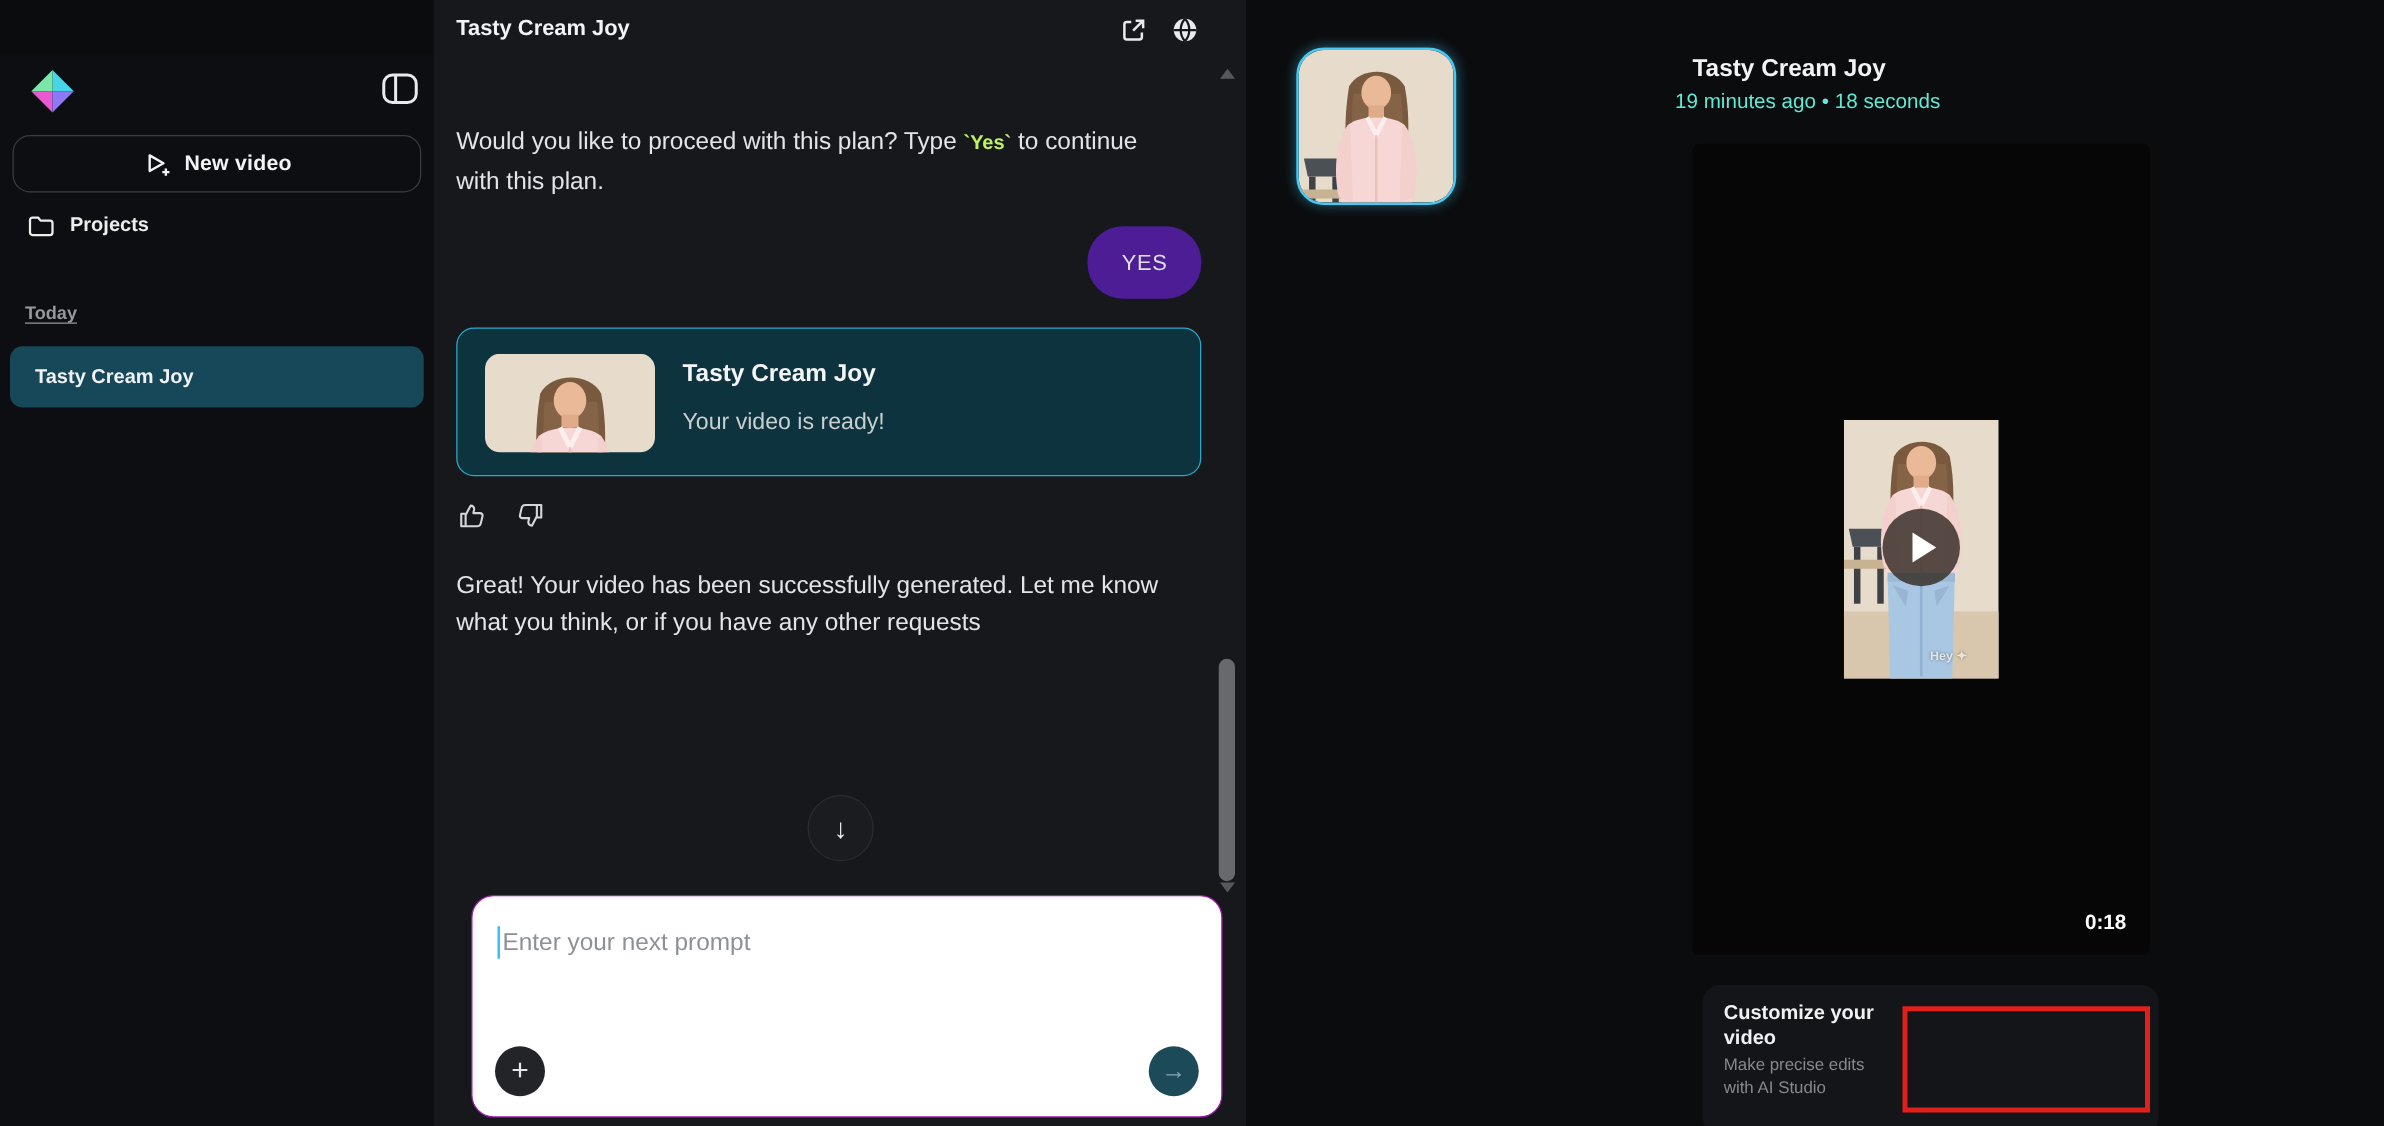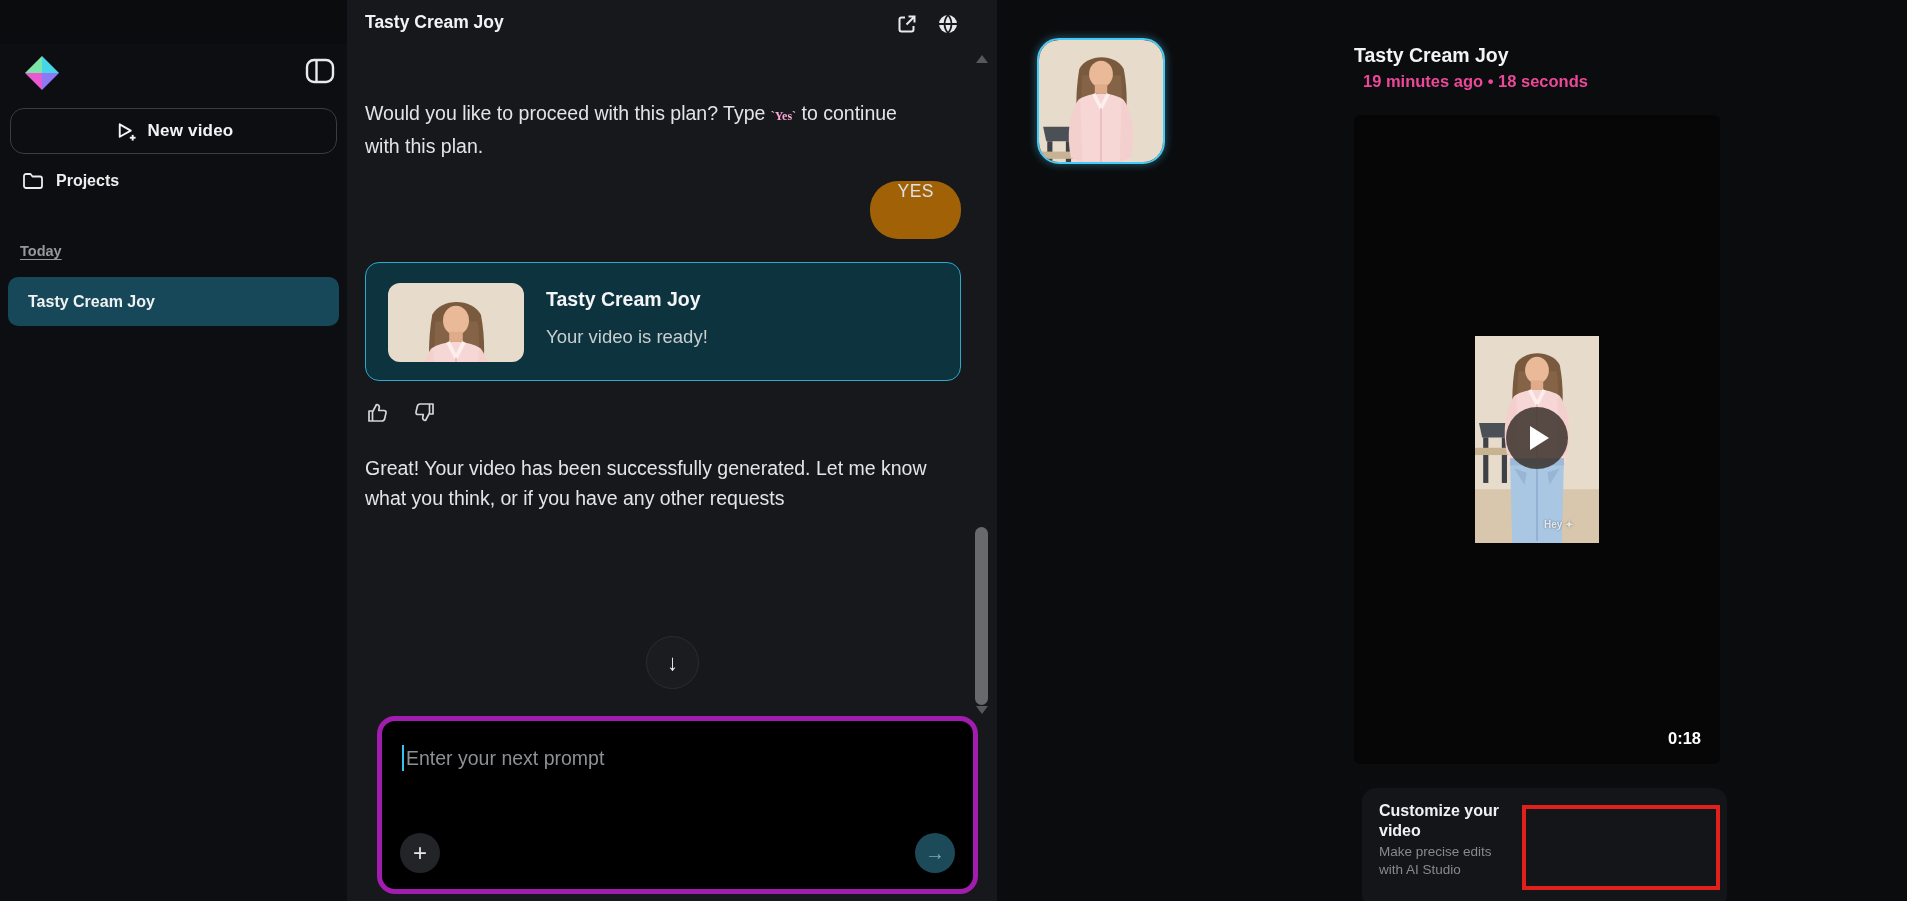--- a/index.html
+++ b/index.html
@@ -29,63 +29,63 @@
 
   
   .chat-header { position:absolute; left:0; top:0; width:650px; height:48px; }
   .chat-title { position:absolute; left:18px; top:12px; font-size:17.5px; font-weight:700; color:#f2f3f4; }
   .hdr-icon { position:absolute; top:13px; width:22px; height:22px; cursor:pointer; }
   .hdr-icon.ext { right:79px; }
   .hdr-icon.globe { right:38px; }
 
   .msg { position:absolute; left:18px; width:560px; font-size:19.5px; line-height:30px; color:#e3e4e7; }
   .msg1 { top:98px; }
-  .msg .code { font-weight:700; color:#f9a8d4; font-size:12px;font-family:Liberation Serif, serif; }
+  .msg .code { font-weight:700; color:#bef264; font-size:16px; }
   .user-bubble { position:absolute; right:36px; top:181px; height:58px; padding:0 27px;
-    background:#a16207; border-radius:28px; display:flex; }
+    background:#4c1d95; border-radius:28px; display:flex; align-items:center; }
   .user-bubble span { font-size:17.5px; color:#dfe0e3; letter-spacing:.5px; }
 
   .video-card { position:absolute; left:18px; top:262px; width:596px; height:119px;
     background:#0d333e; border:1.5px solid #2ba9cc; border-radius:14px; cursor:pointer; }
   .video-card .thumb { position:absolute; left:22px; top:20px; width:136px; height:79px;
     border-radius:12px; overflow:hidden; }
   .video-card .vc-title { position:absolute; left:180px; top:25px; font-size:19.5px; font-weight:700; color:#f4f5f6; }
   .video-card .vc-sub   { position:absolute; left:180px; top:63px; font-size:18.5px; color:#c9ced1; }
 
   .feedback { position:absolute; left:18px; top:400px; display:flex; gap:22px; }
   .fb-icon { width:25px; height:25px; cursor:pointer; }
 
   .msg2 { top:453px; width:575px; }
 
   .scroll-down-btn { position:absolute; left:299px; top:636px; width:53px; height:53px;
     border-radius:50%; background:#1b1c20; border:1px solid #2b2c30; color:#eceded;
     font-size:22px; display:flex; align-items:center; justify-content:center; cursor:pointer; }
 
   .composer { position:absolute; left:30px; top:716px; width:601px; height:178px;
-    background:#000000; border:5px solid #a21caf; border-radius:18px; cursor:text; }
+    background:#ffffff; border:1px solid #a21caf; border-radius:18px; cursor:text; }
   .composer .ph-row { position:absolute; left:20px; top:24px; display:flex; align-items:center; }
   .composer .caret { width:2px; height:26px; background:#35c3ef; margin-right:2px; }
   .composer .ph { font-size:19.5px; color:#8d9095; }
   .round-btn { position:absolute; width:40px; height:40px; border-radius:50%;
     display:flex; align-items:center; justify-content:center; cursor:pointer; }
   .plus-btn { left:18px; bottom:16px; background:#232428; color:#e6e7e9; font-size:24px; font-weight:400; }
   .send-btn { right:18px; bottom:16px; background:#1d4a59; color:#84a5b1; font-size:20px; }
 
   .chat-scrollbar { position:absolute; right:8px; top:0; width:14px; height:901px; }
   .sb-thumb { position:absolute; left:0; top:527px; width:13px; height:178px; background:#67696d; border-radius:7px; cursor:grab; }
   .sb-arrow { position:absolute; left:1px; width:0; height:0; border-left:6px solid transparent; border-right:6px solid transparent; cursor:pointer; }
   .sb-up   { top:55px;  border-bottom:8px solid #56585c; }
   .sb-down { top:706px; border-top:8px solid #56585c; }
 
   
   .avatar-thumb { position:absolute; left:40px; top:38px; width:128px; height:126px;
     border-radius:22px; overflow:hidden; border:2px solid #45cbf6;
     box-shadow:0 0 10px rgba(69,203,246,.45); cursor:pointer; }
   .pv-title { position:absolute; left:357px; top:44px; font-size:19.5px; font-weight:700; color:#f2f3f4; }
-  .pv-meta  { position:absolute; left:366px; top:72px; font-size:16.5px; color:#ec4899;font-weight:bold; }
+  .pv-meta  { position:absolute; left:343px; top:72px; font-size:16.5px; color:#5eead4; }
 
   .player { position:absolute; left:357px; top:115px; width:366px; height:649px;
     background:#060607; border-radius:6px; }
   .player .frame { position:absolute; left:121px; top:221px; width:124px; height:207px; overflow:hidden; }
   .play-overlay { position:absolute; left:152px; top:292px; width:62px; height:62px; border-radius:50%;
     background:rgba(56,47,41,.84); display:flex; align-items:center; justify-content:center; cursor:pointer; }
   .play-tri { width:0; height:0; border-top:12px solid transparent; border-bottom:12px solid transparent;
     border-left:19px solid #ffffff; margin-left:5px; }
   .watermark { position:absolute; left:190px; top:404px; font-size:10px; font-weight:700;
     color:rgba(255,255,255,.8); text-shadow:0 0 2px rgba(0,0,0,.5); }

